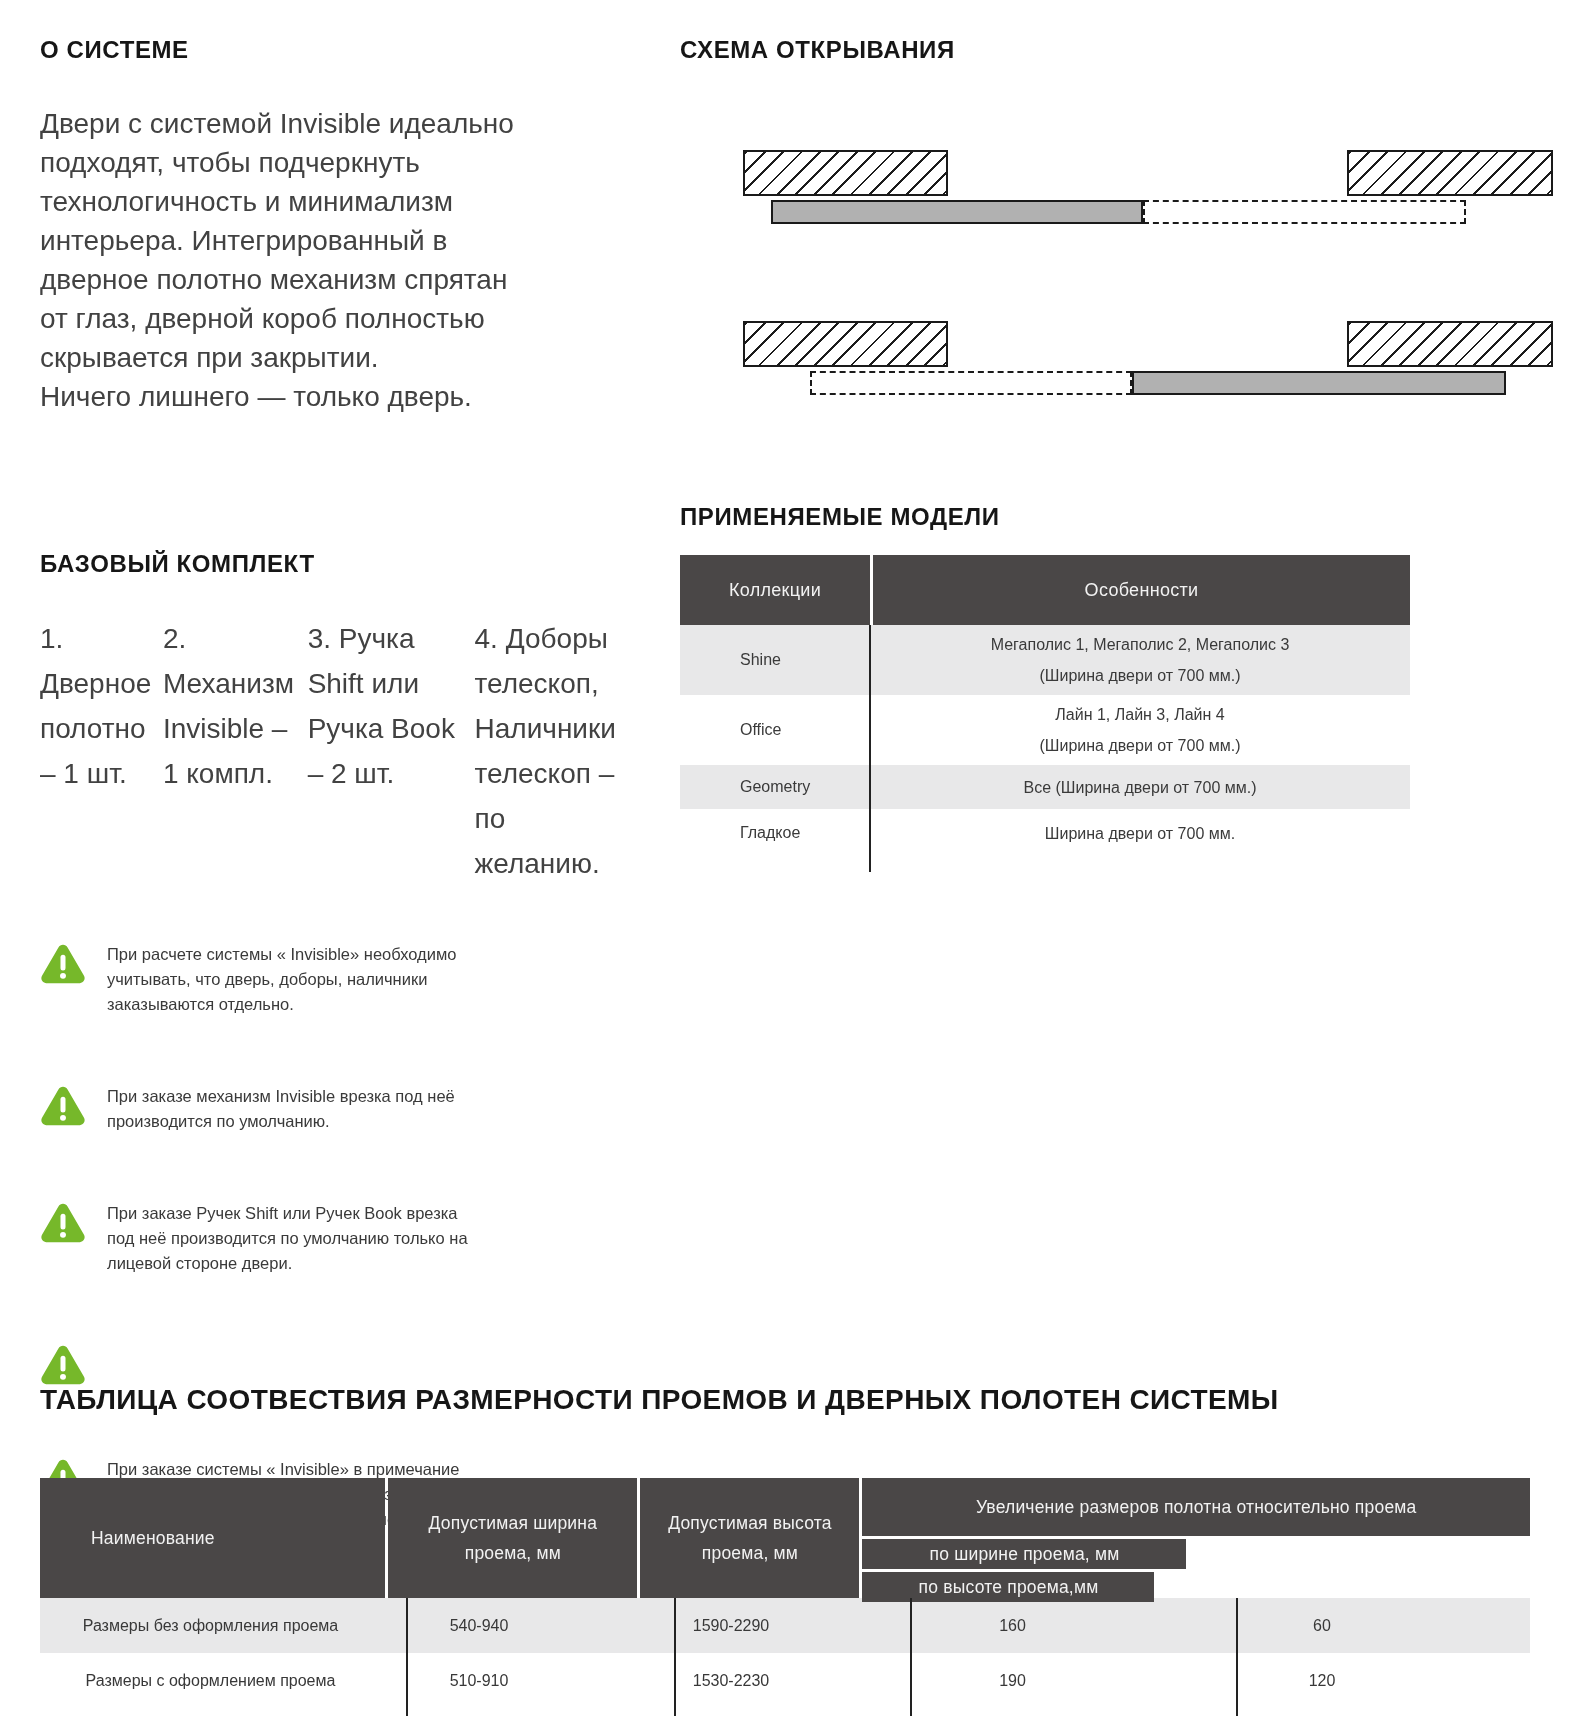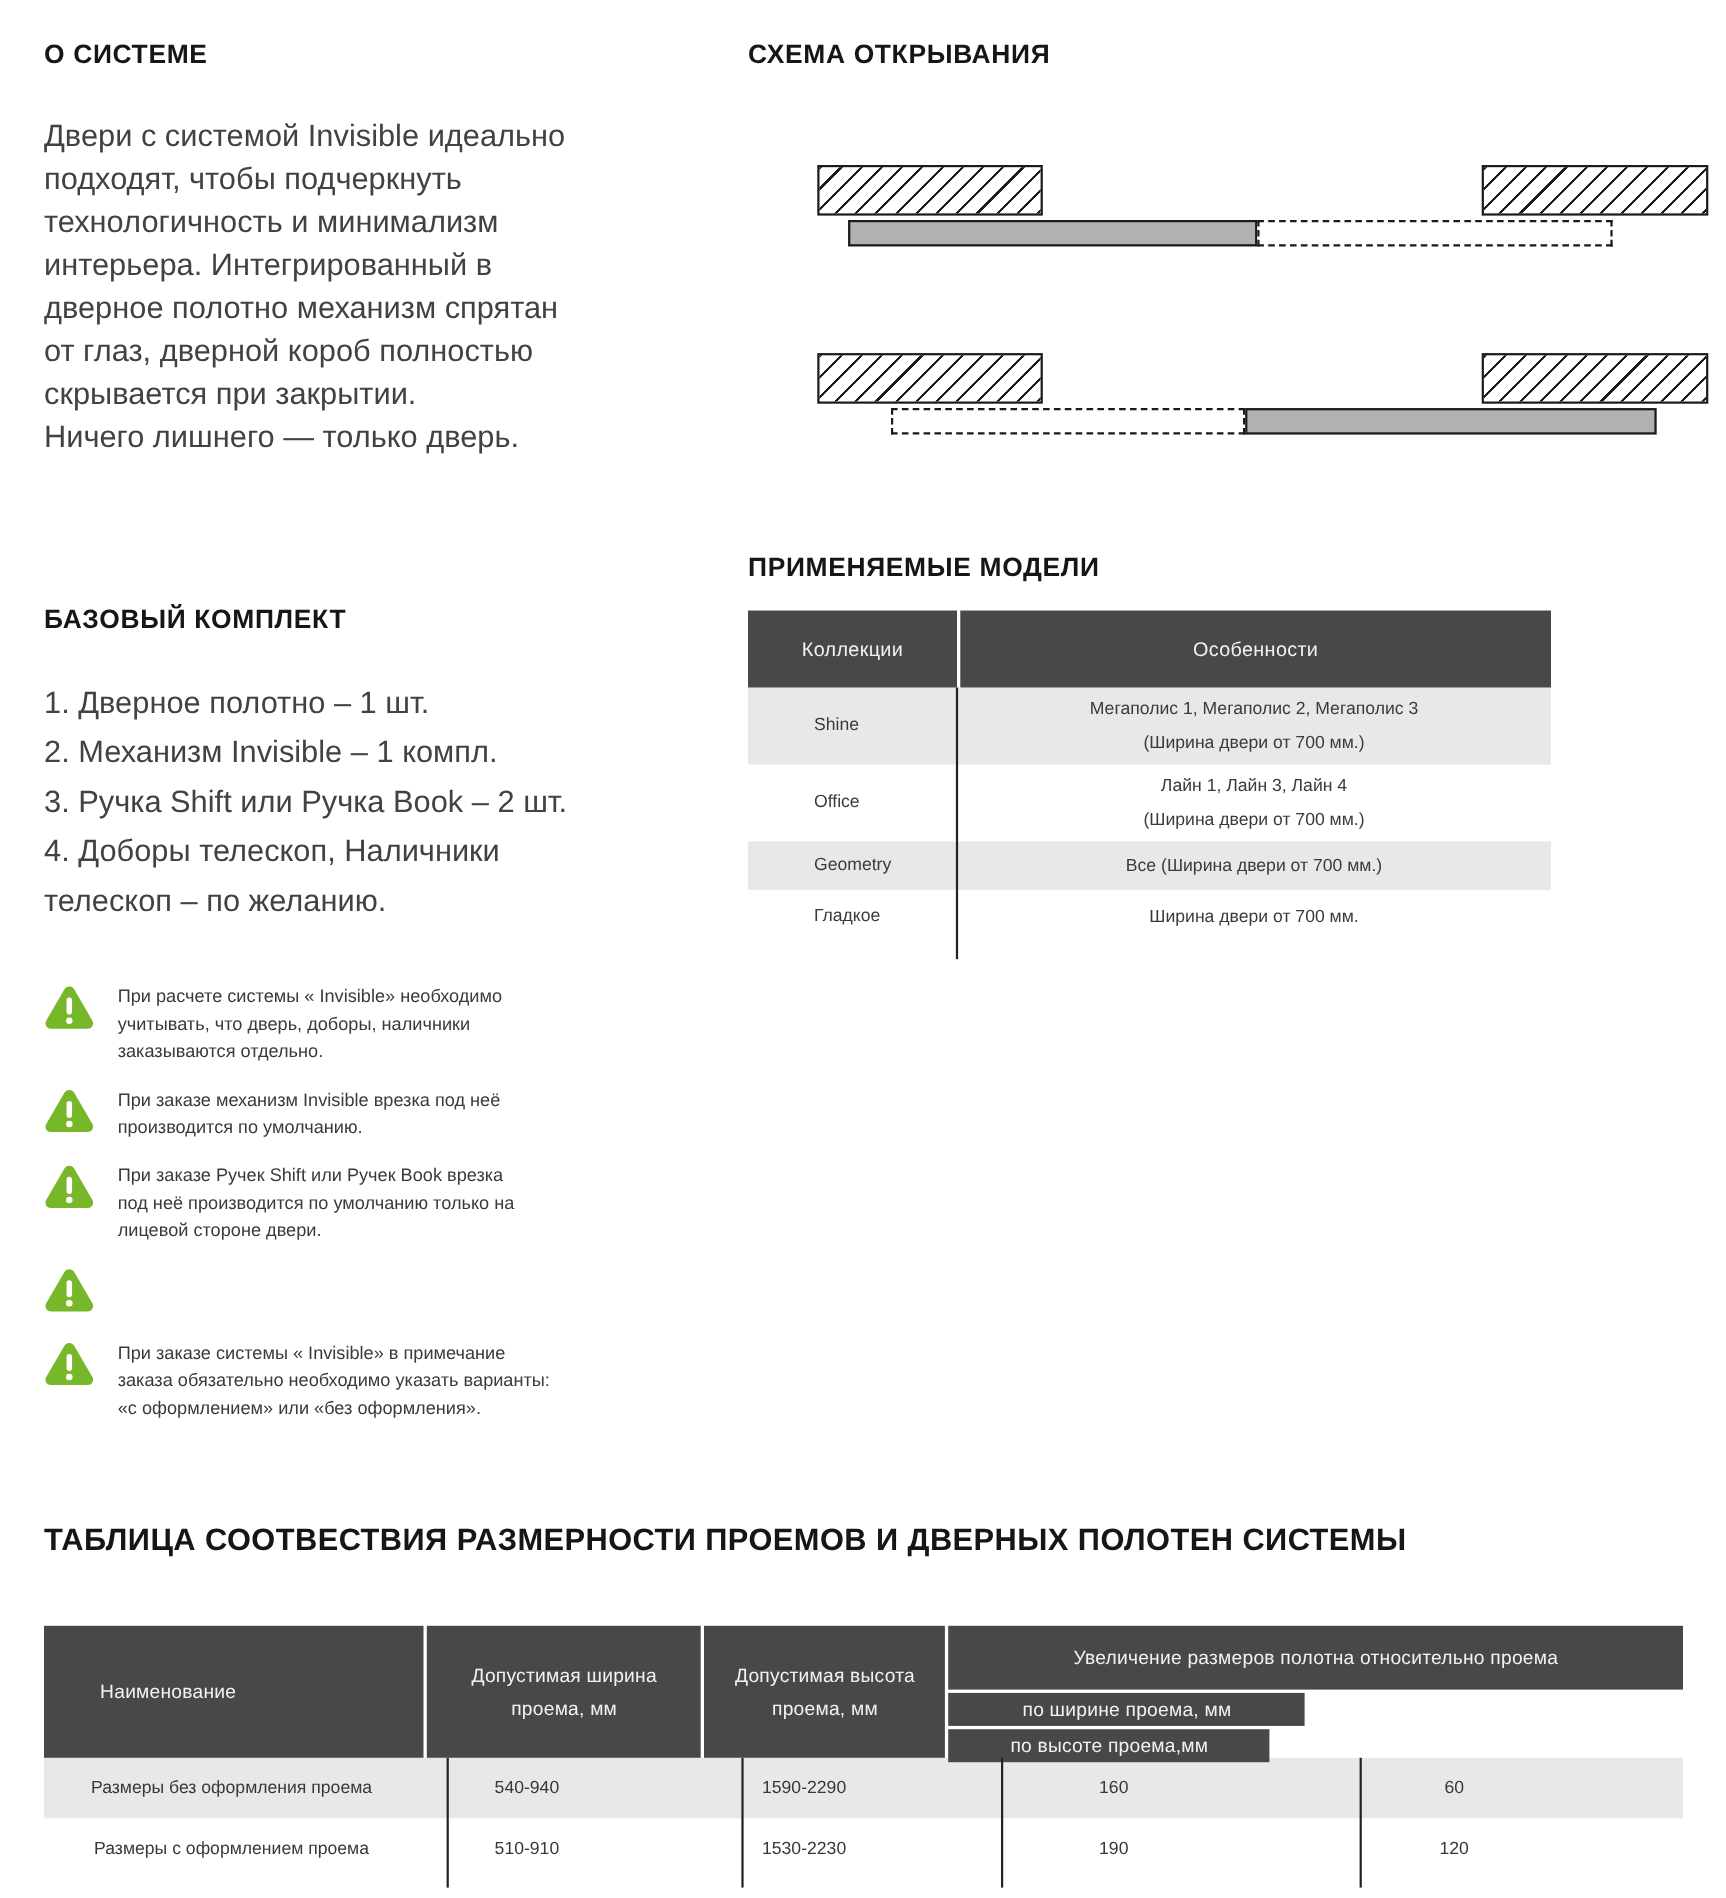--- a/index.html
+++ b/index.html
@@ -7,26 +7,26 @@
   html,body { background:#ffffff; }
   body {
     width:1569px; height:1725px; position:relative; overflow:hidden;
     font-family:"Liberation Sans","DejaVu Sans",sans-serif; color:#3d3d3d;
   }
   .abs { position:absolute; }
   .pre { white-space:pre-line; }
 
   h2.sec { font-size:24px; font-weight:700; color:#161616; letter-spacing:0.6px; }
   .body-text { font-size:28px; line-height:39px; color:#424242; }
-  .kit-list { display:flex; flex-direction:column; }
+  .kit-list { display:flex; flex-direction:row; }
   .kit-item { font-size:28px; line-height:45px; color:#424242; }
 
   
   .notes { left:40px; top:893px; width:575px; display:flex; flex-direction:column; gap:18px; }
-  .note  { display:flex; gap:21px; }
+  .note  { display:flex; gap:21px;margin-top:48px; }
   .note-icon { flex:0 0 46px; padding-top:2px; }
   .tri { fill:var(--warning-green,#76b82a); }
   .note-text { font-size:16.5px; line-height:25px; color:#3a3a3a; padding-top:1px; }
 
   
   .diagram { position:absolute; left:680px; width:875px; height:76px; }
   .wall {
     position:absolute; top:0; height:46px;
     border:2px solid var(--line-dark,#1a1a1a); background-color:#fff;
     background-image:repeating-linear-gradient(135deg,#1c1c1c 0 2px,transparent 2px 13px);

